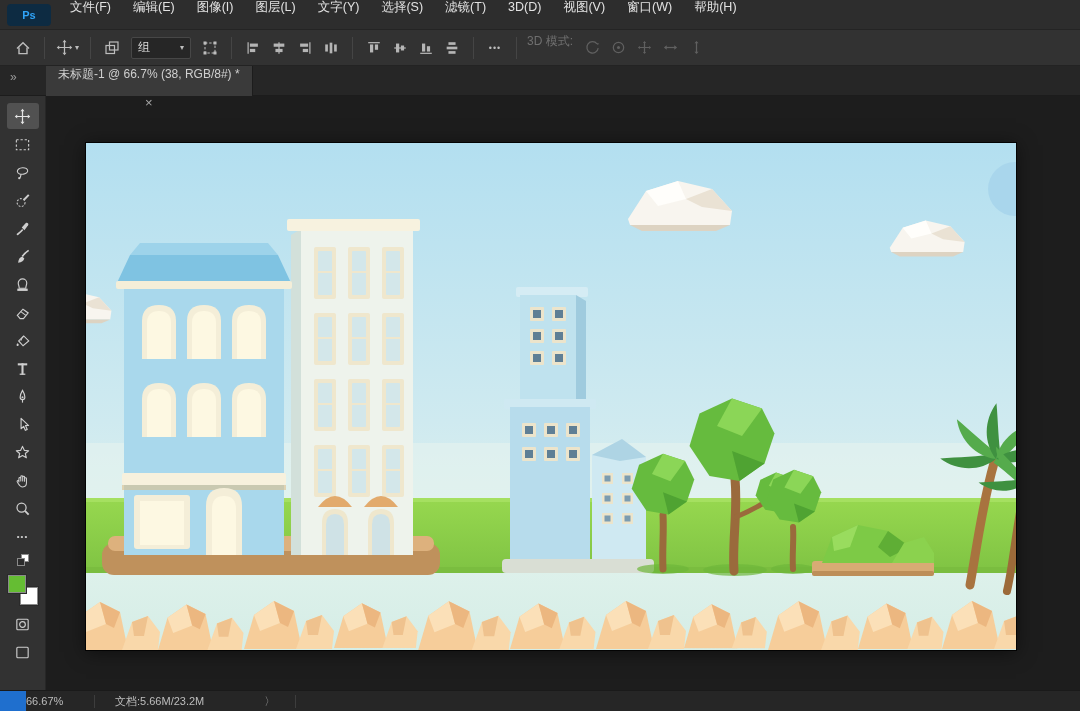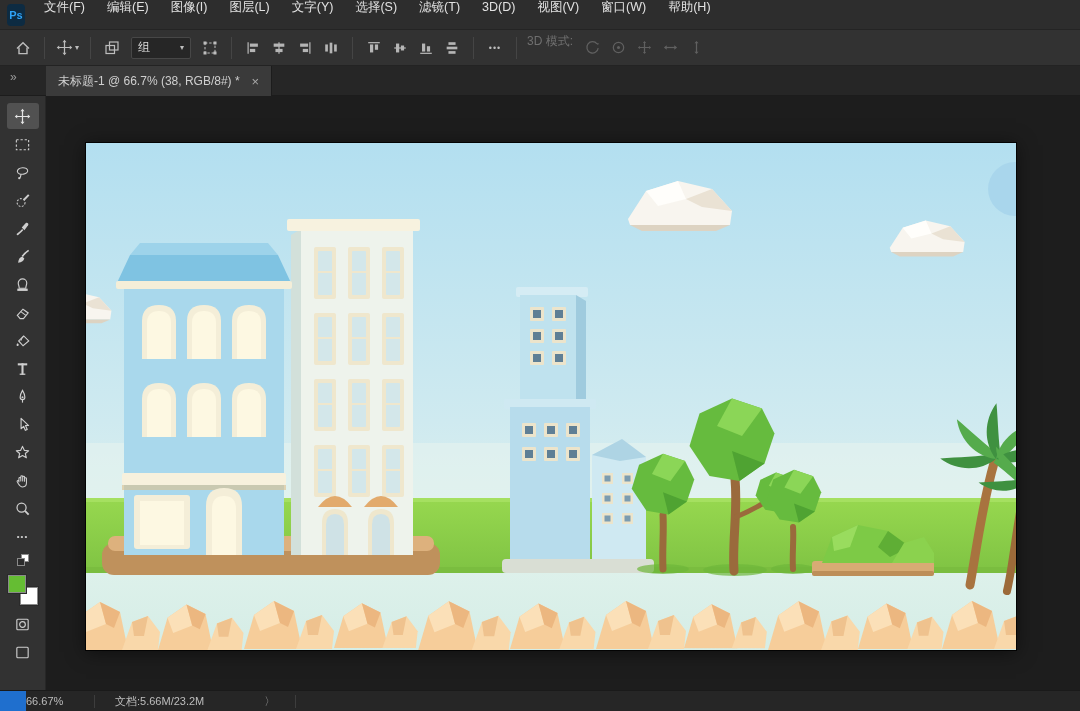--- a/index.html
+++ b/index.html
@@ -11,21 +11,21 @@
     -webkit-font-smoothing: antialiased;
     user-select: none;
   }
   
   .menubar {
     position:absolute; left:0; top:0; width:1080px; height:30px;
     background:#2d2d2d; display:flex; align-items:center;
     border-bottom:1px solid #242424; z-index:10;
   }
   .ps-logo {
-    width:18px; height:22px; margin:0 8px 0 7px; border-radius:4px;
+    width:44px; height:22px; margin:0 8px 0 7px; border-radius:4px;
     display:flex; align-items:center; justify-content:center;
     font-size:11px; font-weight:bold;
   }
   .menu-item { padding:0 11px; height:46px; line-height:30px; font-size:12.5px; color:#e2e2e2; cursor:default; white-space:nowrap; }
   
   .optbar {
     position:absolute; left:0; top:30px; width:1080px; height:36px;
     background:#323232; display:flex; align-items:center;
     padding-left:10px; border-bottom:1px solid #232323; z-index:9;
   }
@@ -40,21 +40,21 @@
   .dim-label { color:#6f6f6f; font-size:12px; margin:0 6px 12px 2px; white-space:nowrap; }
   
   .tabbar {
     position:absolute; left:0; top:66px; width:1080px; height:30px;
     background:#262626; z-index:8; border-bottom:1px solid #1c1c1c;
   }
   .collapse-glyph { position:absolute; left:10px; top:4px; color:#9a9a9a; font-size:12px; }
   .doc-tab {
     position:absolute; left:46px; top:0; height:30px; background:#3a3a3a;
     display:flex; align-items:center; padding:0 12px; gap:12px;
-    color:#cfcfcf; font-size:12px; border-right:1px solid #1c1c1c;
+    color:#cfcfcf; font-size:12px; border-right:1px solid #1c1c1c;flex-direction:column;
   }
   .tab-close { color:#a8a8a8; font-size:13px; cursor:default; }
   
   .toolbar {
     position:absolute; left:0; top:96px; width:46px; bottom:21px;
     background:#323232; border-right:1px solid #272727;
     display:flex; flex-direction:column; align-items:center; padding-top:7px; z-index:7;
   }
   .tool { width:32px; height:26px; display:flex; align-items:center; justify-content:center; border-radius:3px; margin-bottom:2px; flex:none; }
   .tool.selected { background:#515151; }

